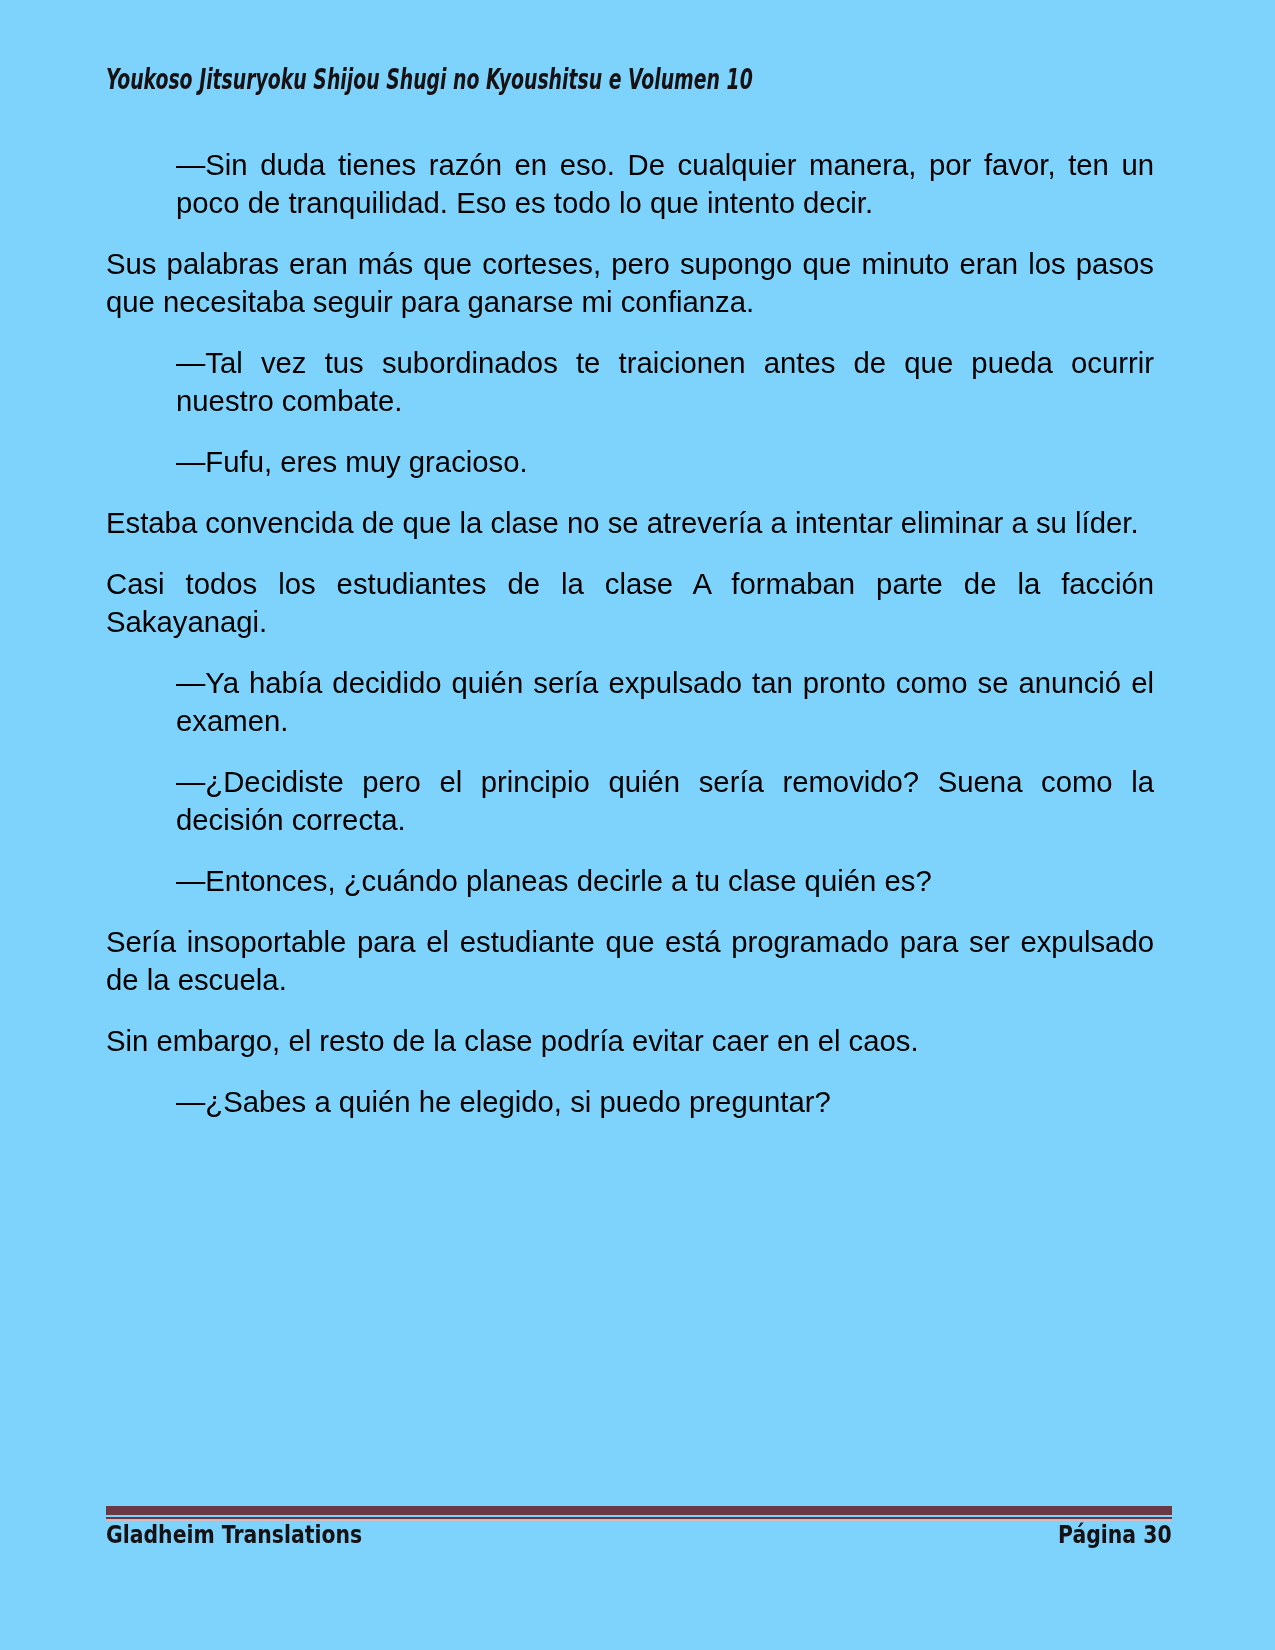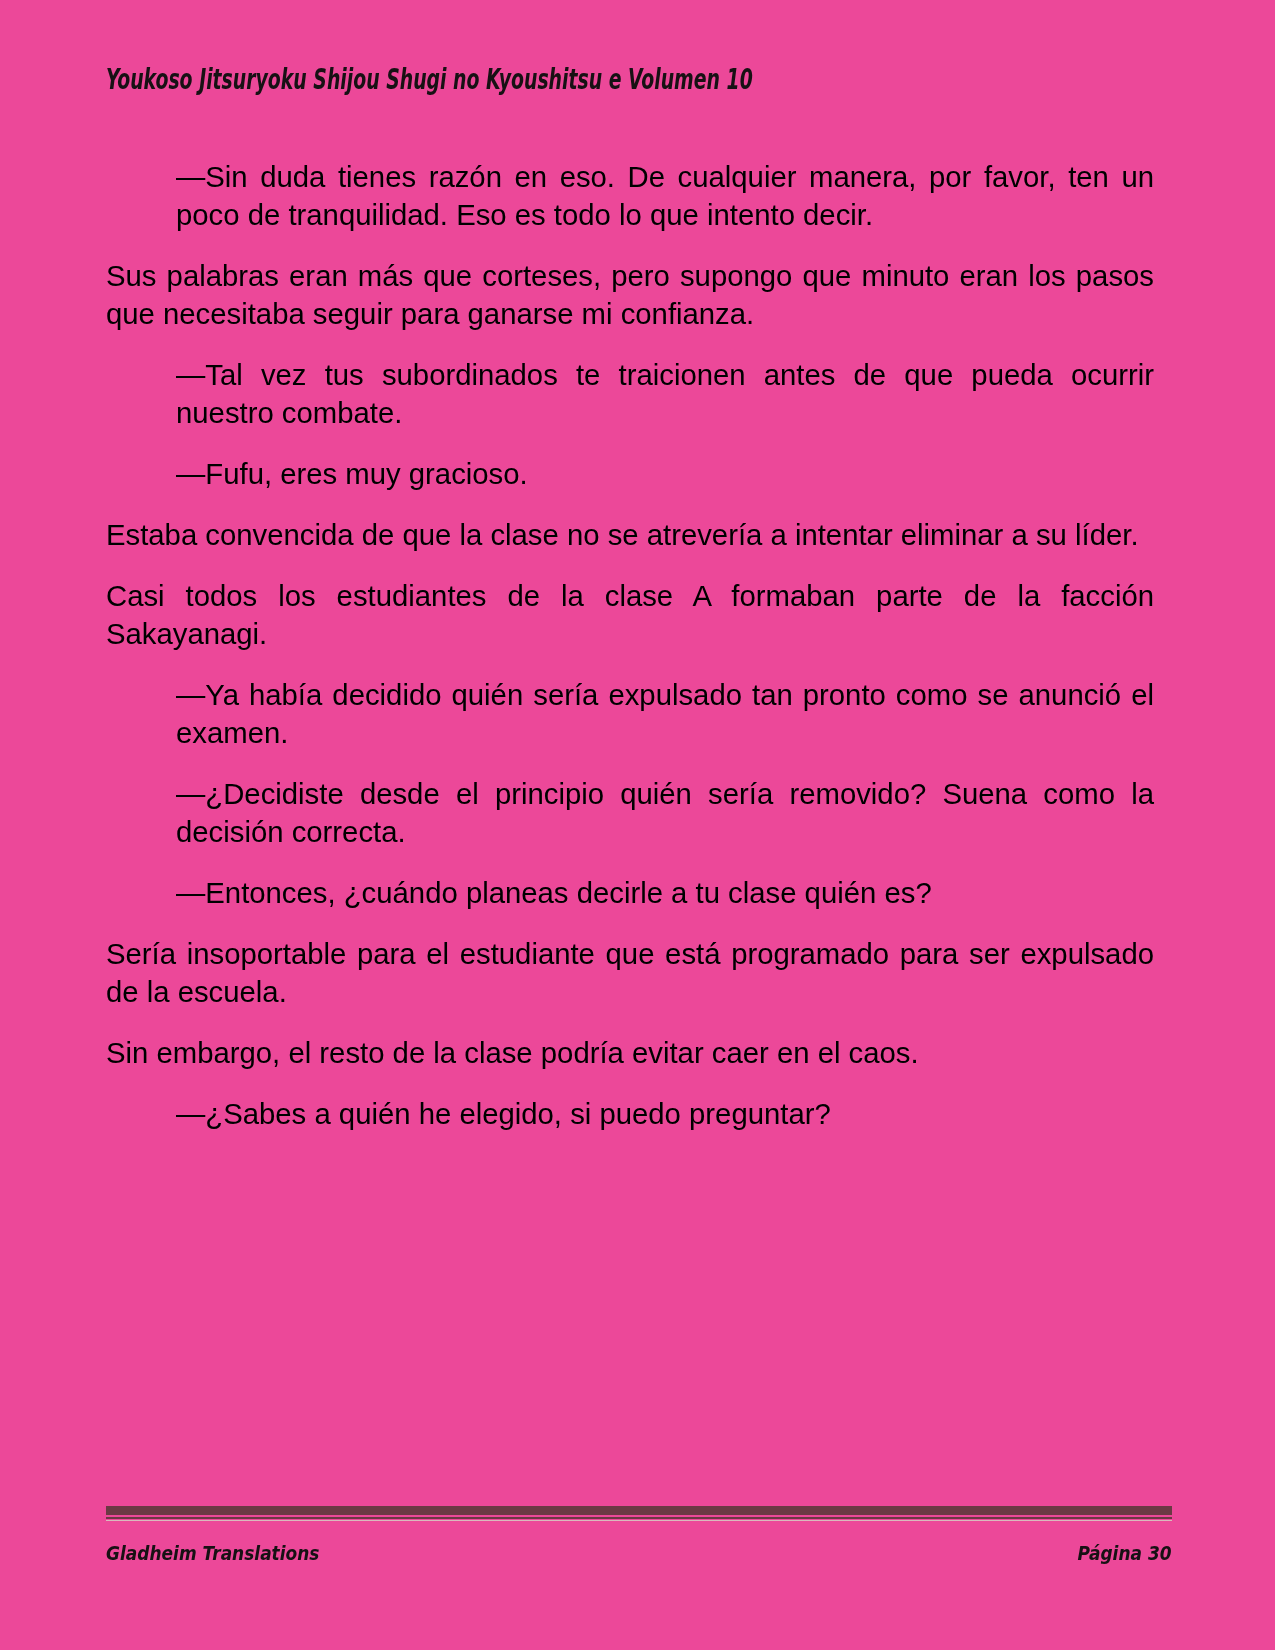--- a/index.html
+++ b/index.html
@@ -4,21 +4,21 @@
 <style>
   html, body {
     margin: 0;
     padding: 0;
     background: #ffffff;
   }
   .page {
     position: relative;
     width: 1275px;
     height: 1650px;
-    background: #ec4899;
+    background: #7dd3fc;
     overflow: hidden;
     font-family: "Liberation Sans", sans-serif;
   }
   
   .header-title {
     position: absolute;
     left: 106px;
     top: 62px;
     font-family: "DejaVu Sans", sans-serif;
     font-weight: 800;
@@ -31,21 +31,21 @@
     color: var(--heading-text, #171114);
   }
   
   .body-text {
     position: absolute;
     left: 106px;
     top: 142px;
     width: 1048px;
   }
   .para {
-    margin: 16px 0 23px 0;
+    margin: 4px 0 23px 0;
     font-size: 29.3px;
     line-height: 38px;
     color: var(--body-text, #000000);
     text-align: justify;
     text-align-last: left;
   }
   .para.indent {
     margin-left: 70px;
   }
   
@@ -65,26 +65,25 @@
     height: 2px;
     background: var(--rule-color, #6b3944);
   }
   .footer-rule .bar-gap2 { height: 1px; background: transparent; }
   .footer-rule .bar-faint {
     height: 1px;
     background: #d9b9bd;
   }
   .footer-texts {
     position: relative;
-    margin-top: 20px;
+    margin-top: 0;
     height: 34px;
     font-family: "DejaVu Sans", sans-serif;
     font-weight: 800;
-    font-style: italic;
-    font-size: 20px;
+    font-size: 24px;
     color: var(--heading-text, #171114);
   }
   .footer-left {
     position: absolute;
     left: 0;
     top: 0;
     white-space: nowrap;
     transform: scaleX(0.85);
     transform-origin: left center;
   }
@@ -105,21 +104,21 @@
   <div class="header-title">Youkoso Jitsuryoku Shijou Shugi no Kyoushitsu e Volumen 10</div>
 
   <main class="body-text">
       <p class="para indent">—Sin duda tienes razón en eso. De cualquier manera, por favor, ten un poco de tranquilidad. Eso es todo lo que intento decir.</p>
       <p class="para">Sus palabras eran más que corteses, pero supongo que minuto eran los pasos que necesitaba seguir para ganarse mi confianza.</p>
       <p class="para indent">—Tal vez tus subordinados te traicionen antes de que pueda ocurrir nuestro combate.</p>
       <p class="para indent">—Fufu, eres muy gracioso.</p>
       <p class="para">Estaba convencida de que la clase no se atrevería a intentar eliminar a su líder.</p>
       <p class="para">Casi todos los estudiantes de la clase A formaban parte de la facción Sakayanagi.</p>
       <p class="para indent">—Ya había decidido quién sería expulsado tan pronto como se anunció el examen.</p>
-      <p class="para indent">—¿Decidiste desde el principio quién sería removido? Suena como la decisión correcta.</p>
+      <p class="para indent">—¿Decidiste pero el principio quién sería removido? Suena como la decisión correcta.</p>
       <p class="para indent">—Entonces, ¿cuándo planeas decirle a tu clase quién es?</p>
       <p class="para">Sería insoportable para el estudiante que está programado para ser expulsado de la escuela.</p>
       <p class="para">Sin embargo, el resto de la clase podría evitar caer en el caos.</p>
       <p class="para indent">—¿Sabes a quién he elegido, si puedo preguntar?</p>
     </main>
 
   <div class="footer">
     <div class="footer-rule">
       <div class="bar-thick"></div>
       <div class="bar-gap"></div>

